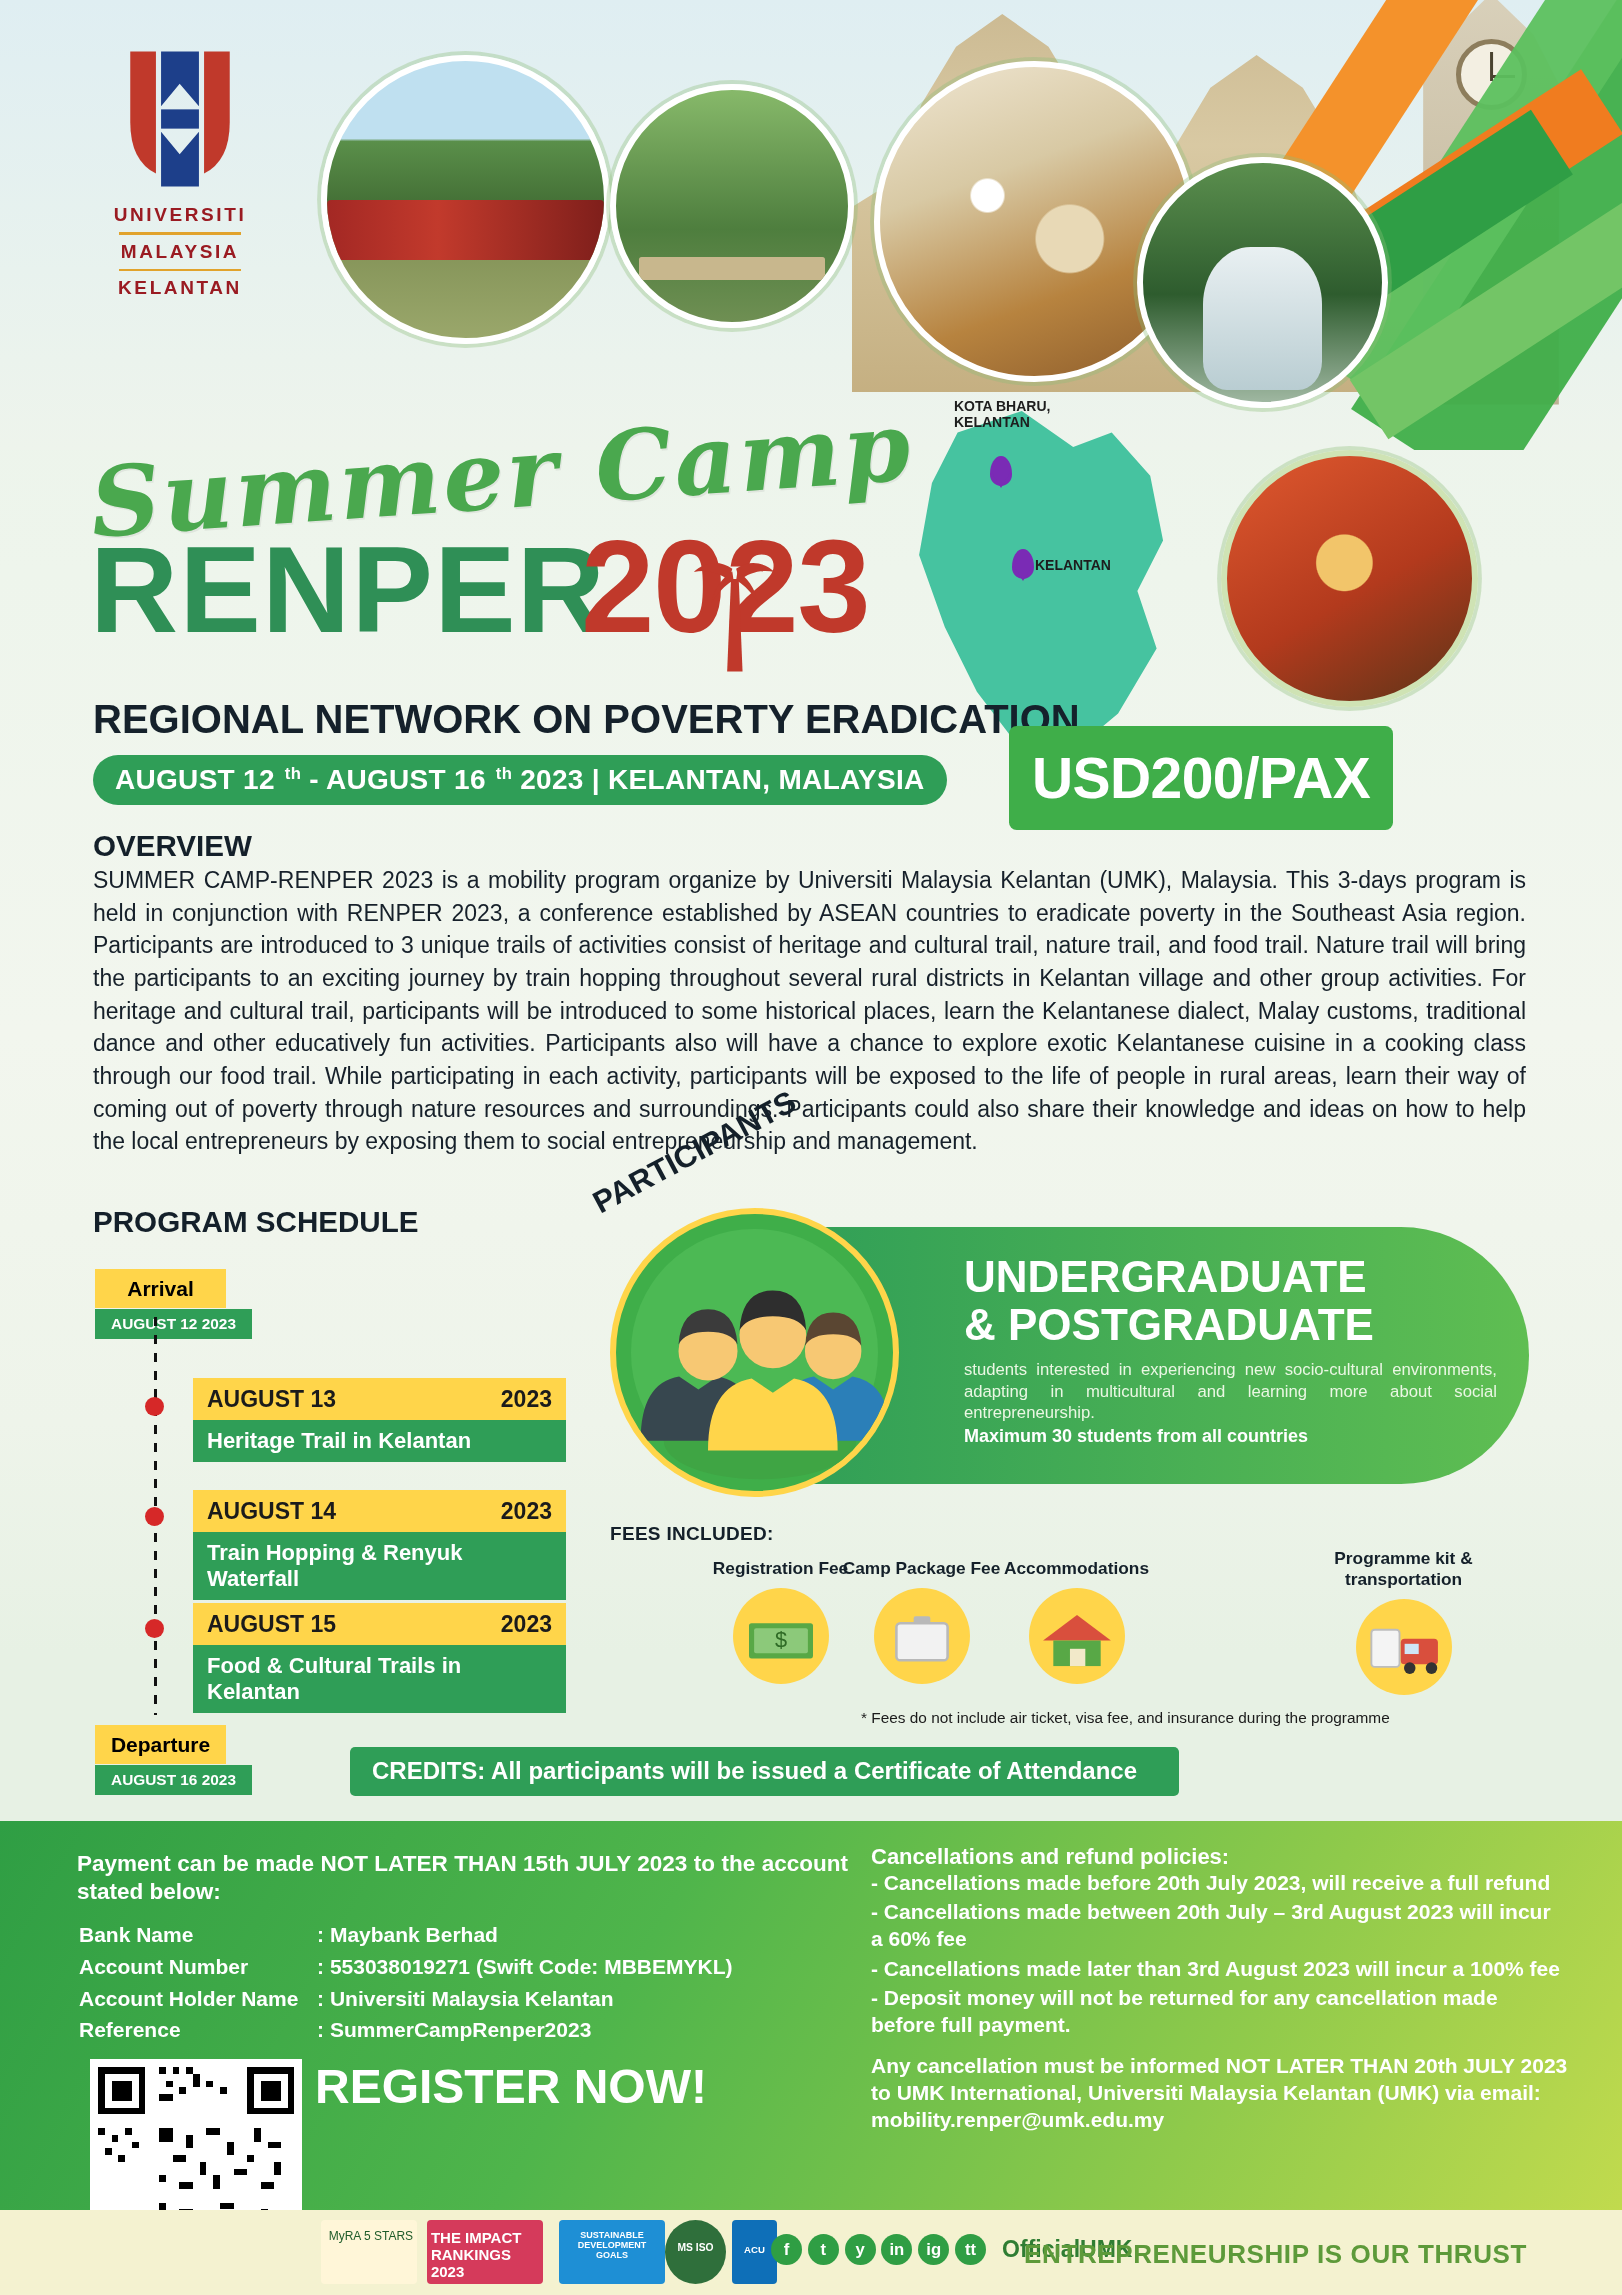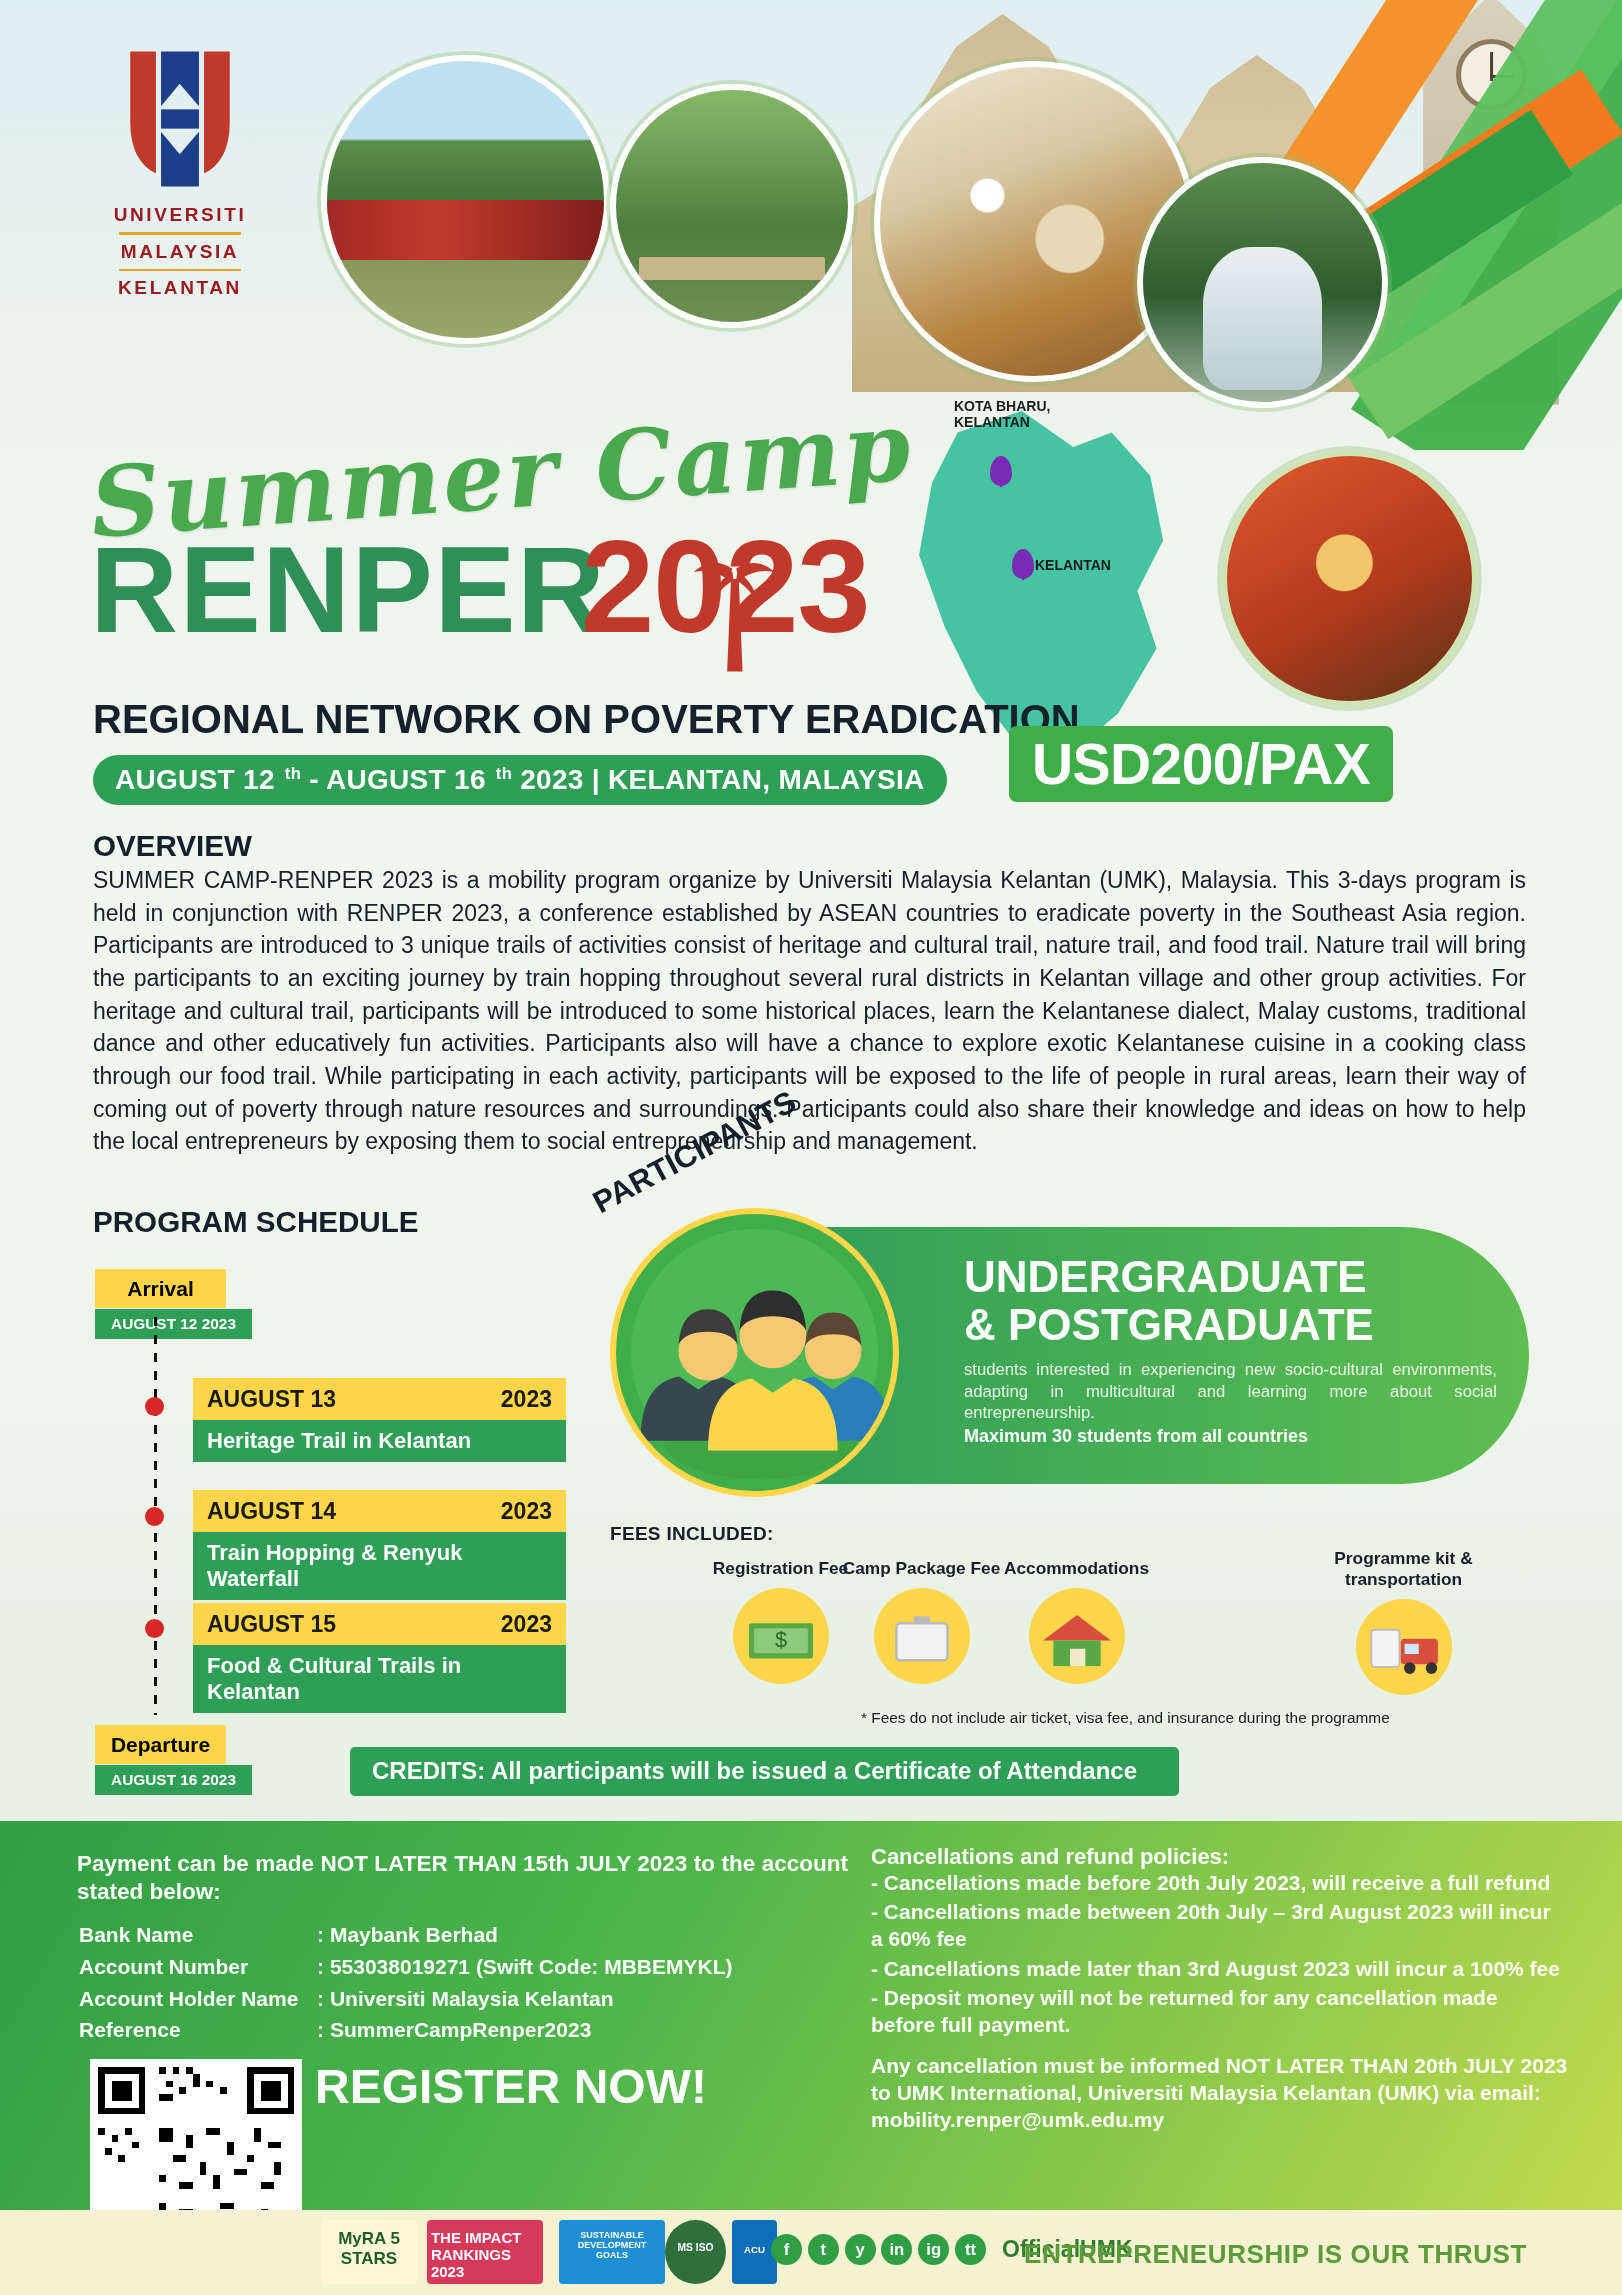--- a/index.html
+++ b/index.html
@@ -87,21 +87,21 @@
   .palm { position:absolute; left:681px; top:543px; width:109px; height:135px; }
   .subtitle {
     position:absolute; left:93px; top:697px; font-size:40px; font-weight:800; color:#15212b;
   }
   .datebar {
     position:absolute; left:93px; top:755px; padding:9px 22px; border-radius:26px;
     background:#2f9e57; color:#fff; font-size:28px; font-weight:700; letter-spacing:0.3px;
   }
   .datebar sup{font-size:16.7px;margin-left:10px;}
   .pricebar {
-    position:absolute; left:1009px; top:726px; padding:5px 23px; border-radius:7.7px;
+    position:absolute; left:1009px; top:726px; padding:19px 23px; border-radius:7.7px;
     background:#3fae49; color:#fff; font-size:57px; font-weight:800; letter-spacing:-0.6px;
   }
 
   
   .map { position:absolute; left:887px; top:411px; width:321px; height:360px; }
   .map-shape { position:absolute; inset:0; background:#46c3a0;
     clip-path: polygon(22% 6%, 42% 0%, 58% 10%, 70% 6%, 82% 18%, 86% 36%, 78% 50%, 84% 66%, 72% 84%, 56% 96%, 40% 92%, 28% 78%, 18% 60%, 10% 40%, 14% 20%);
   }
   .pin { position:absolute; width:22px; height:29.6px; background:#7a2bb5; border-radius:50% 50% 50% 50%/60% 60% 40% 40%; }
   .pin:after{content:"";position:absolute;left:50%;top:56%;width:0;height:0;border-left:9px solid transparent;border-right:9px solid transparent;border-top:15.4px solid #7a2bb5;transform:translateX(-50%);}
@@ -456,21 +456,21 @@
         <rect x="22" y="26" width="2" height="1"></rect>
           <rect x="26" y="24" width="1" height="3"></rect>
       </g>
     </svg>
   </div>
   <div class="reg-now">REGISTER NOW!</div>
 
   <div class="footbar"></div>
 
   <div class="fb-item" style="left:321px; width:96px; background:#fff6d8; border-radius:3.9px;">
-    <div style="font-size:17px;color:#1f5c2a;padding:9px 3.9px;text-align:center;font-weight:700;">MyRA 5 STARS</div>
+    <div style="font-size:12px;color:#1f5c2a;padding:9px 3.9px;text-align:right;font-weight:400;">MyRA 5 STARS</div>
   </div>
   <div class="fb-item" style="left:427px; width:116px; background:#d53a5b; border-radius:3.9px;">
     <div style="font-size:15px;color:#fff;padding:9px 3.9px;text-align:left;font-weight:700;">THE IMPACT RANKINGS 2023</div>
   </div>
   <div class="fb-item" style="left:551px; width:106px; background:#1e8fd5; border-radius:3.9px;margin-left:8px;">
     <div style="font-size:9px;color:#fff;padding:10.3px 3.9px;text-align:center;font-weight:700;">SUSTAINABLE DEVELOPMENT GOALS</div>
   </div>
   <div class="fb-item" style="left:665px; width:61px; background:#2f6f3b; border-radius:50%;">
     <div style="font-size:10.3px;color:#fff;padding:22px 2.6px;text-align:center;font-weight:700;">MS ISO</div>
   </div>

